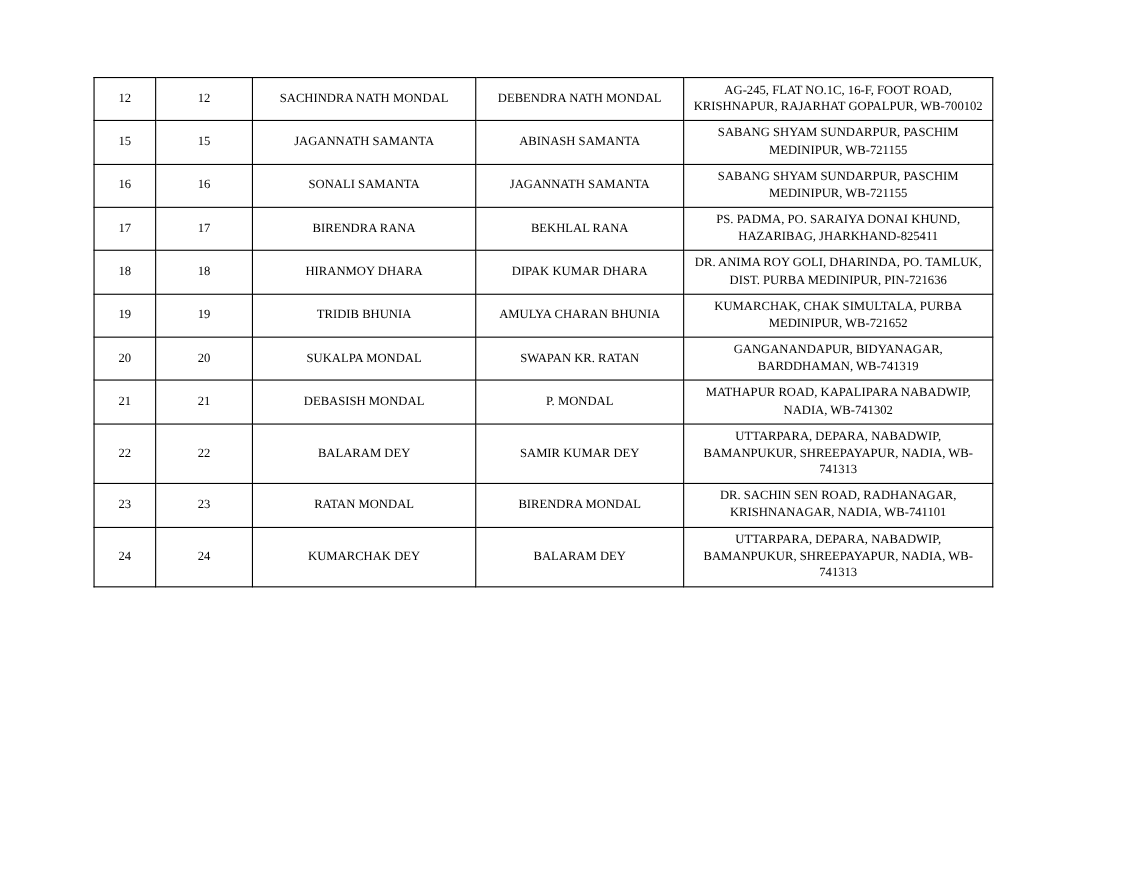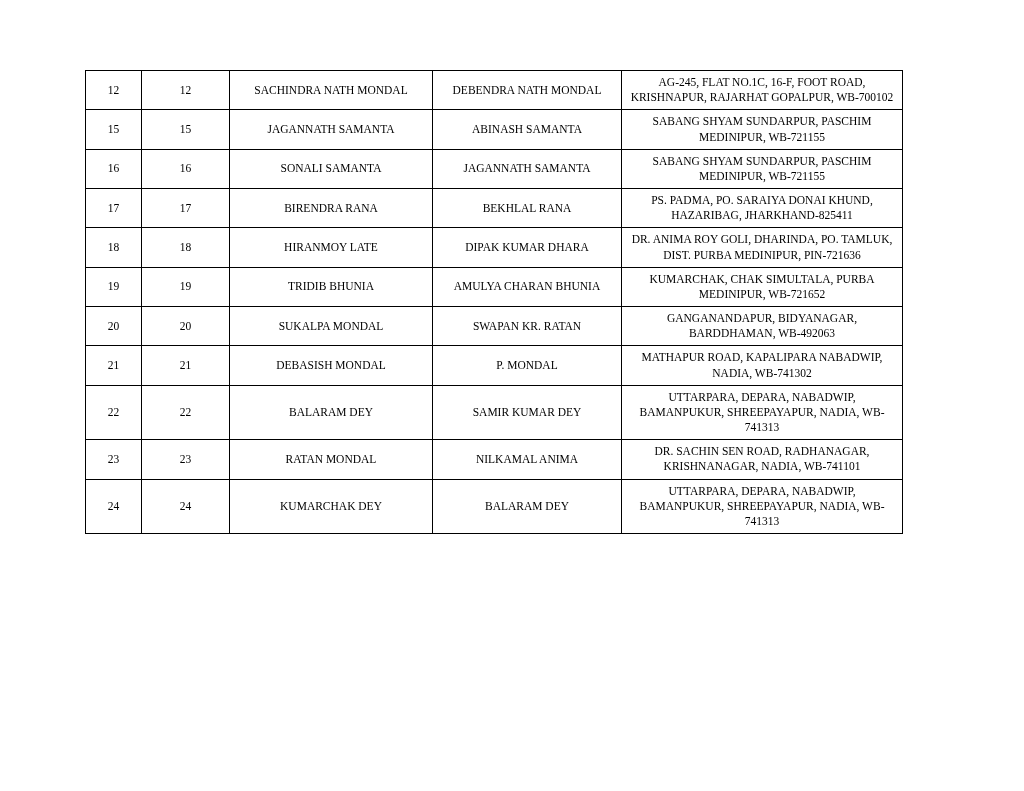--- a/index.html
+++ b/index.html
@@ -78,57 +78,57 @@
           <tr>
             <td class="col-sl">17</td>
             <td class="col-no">17</td>
             <td class="col-name">BIRENDRA RANA</td>
             <td class="col-father">BEKHLAL RANA</td>
             <td class="col-address">PS. PADMA, PO. SARAIYA DONAI KHUND, HAZARIBAG, JHARKHAND-825411</td>
           </tr>
           <tr>
             <td class="col-sl">18</td>
             <td class="col-no">18</td>
-            <td class="col-name">HIRANMOY LATE</td>
+            <td class="col-name">HIRANMOY DHARA</td>
             <td class="col-father">DIPAK KUMAR DHARA</td>
             <td class="col-address">DR. ANIMA ROY GOLI, DHARINDA, PO. TAMLUK, DIST. PURBA MEDINIPUR, PIN-721636</td>
           </tr>
           <tr>
             <td class="col-sl">19</td>
             <td class="col-no">19</td>
             <td class="col-name">TRIDIB BHUNIA</td>
             <td class="col-father">AMULYA CHARAN BHUNIA</td>
             <td class="col-address">KUMARCHAK, CHAK SIMULTALA, PURBA MEDINIPUR, WB-721652</td>
           </tr>
           <tr>
             <td class="col-sl">20</td>
             <td class="col-no">20</td>
             <td class="col-name">SUKALPA MONDAL</td>
             <td class="col-father">SWAPAN KR. RATAN</td>
-            <td class="col-address">GANGANANDAPUR, BIDYANAGAR, BARDDHAMAN, WB-492063</td>
+            <td class="col-address">GANGANANDAPUR, BIDYANAGAR, BARDDHAMAN, WB-741319</td>
           </tr>
           <tr>
             <td class="col-sl">21</td>
             <td class="col-no">21</td>
             <td class="col-name">DEBASISH MONDAL</td>
             <td class="col-father">P. MONDAL</td>
             <td class="col-address">MATHAPUR ROAD, KAPALIPARA NABADWIP, NADIA, WB-741302</td>
           </tr>
           <tr>
             <td class="col-sl">22</td>
             <td class="col-no">22</td>
             <td class="col-name">BALARAM DEY</td>
             <td class="col-father">SAMIR KUMAR DEY</td>
             <td class="col-address">UTTARPARA, DEPARA, NABADWIP, BAMANPUKUR, SHREEPAYAPUR, NADIA, WB-741313</td>
           </tr>
           <tr>
             <td class="col-sl">23</td>
             <td class="col-no">23</td>
             <td class="col-name">RATAN MONDAL</td>
-            <td class="col-father">NILKAMAL ANIMA</td>
+            <td class="col-father">BIRENDRA MONDAL</td>
             <td class="col-address">DR. SACHIN SEN ROAD, RADHANAGAR, KRISHNANAGAR, NADIA, WB-741101</td>
           </tr>
           <tr>
             <td class="col-sl">24</td>
             <td class="col-no">24</td>
             <td class="col-name">KUMARCHAK DEY</td>
             <td class="col-father">BALARAM DEY</td>
             <td class="col-address">UTTARPARA, DEPARA, NABADWIP, BAMANPUKUR, SHREEPAYAPUR, NADIA, WB-741313</td>
           </tr>
         </tbody>

